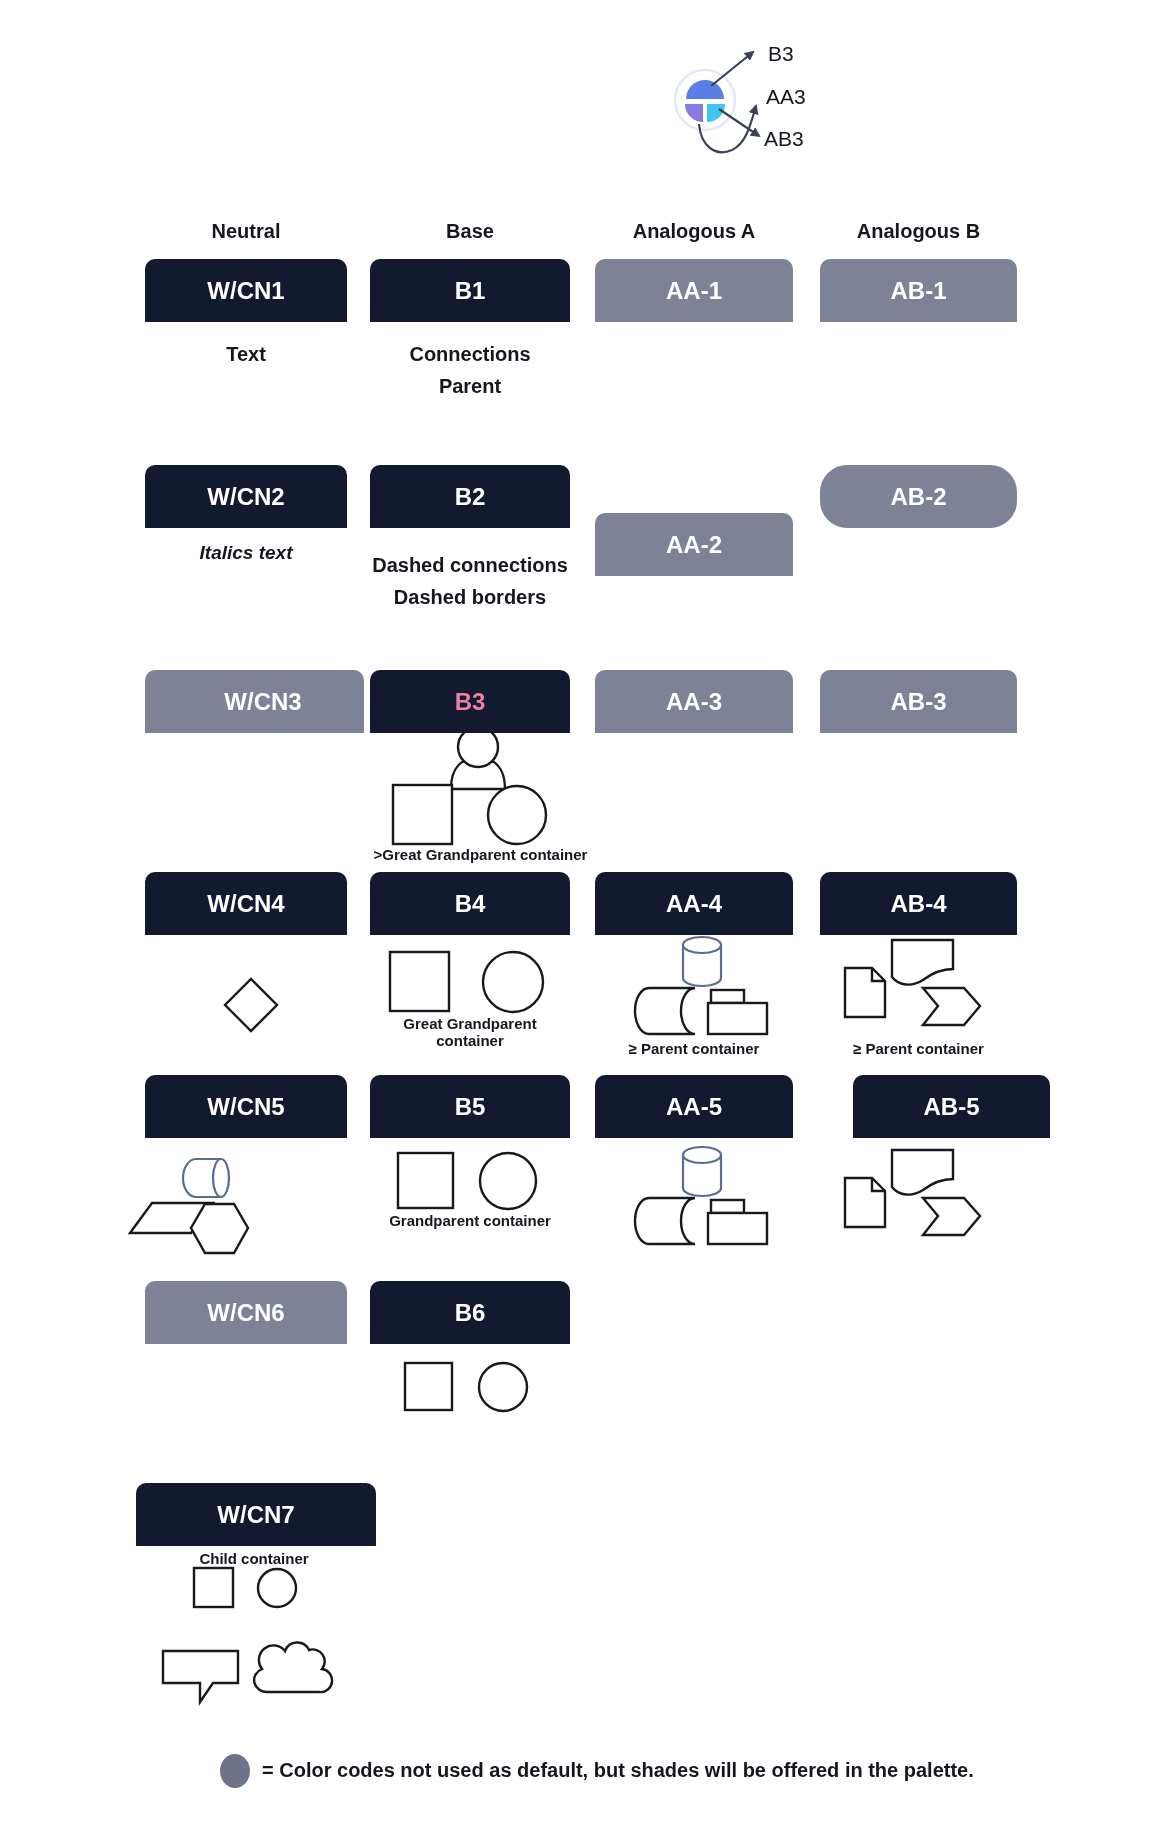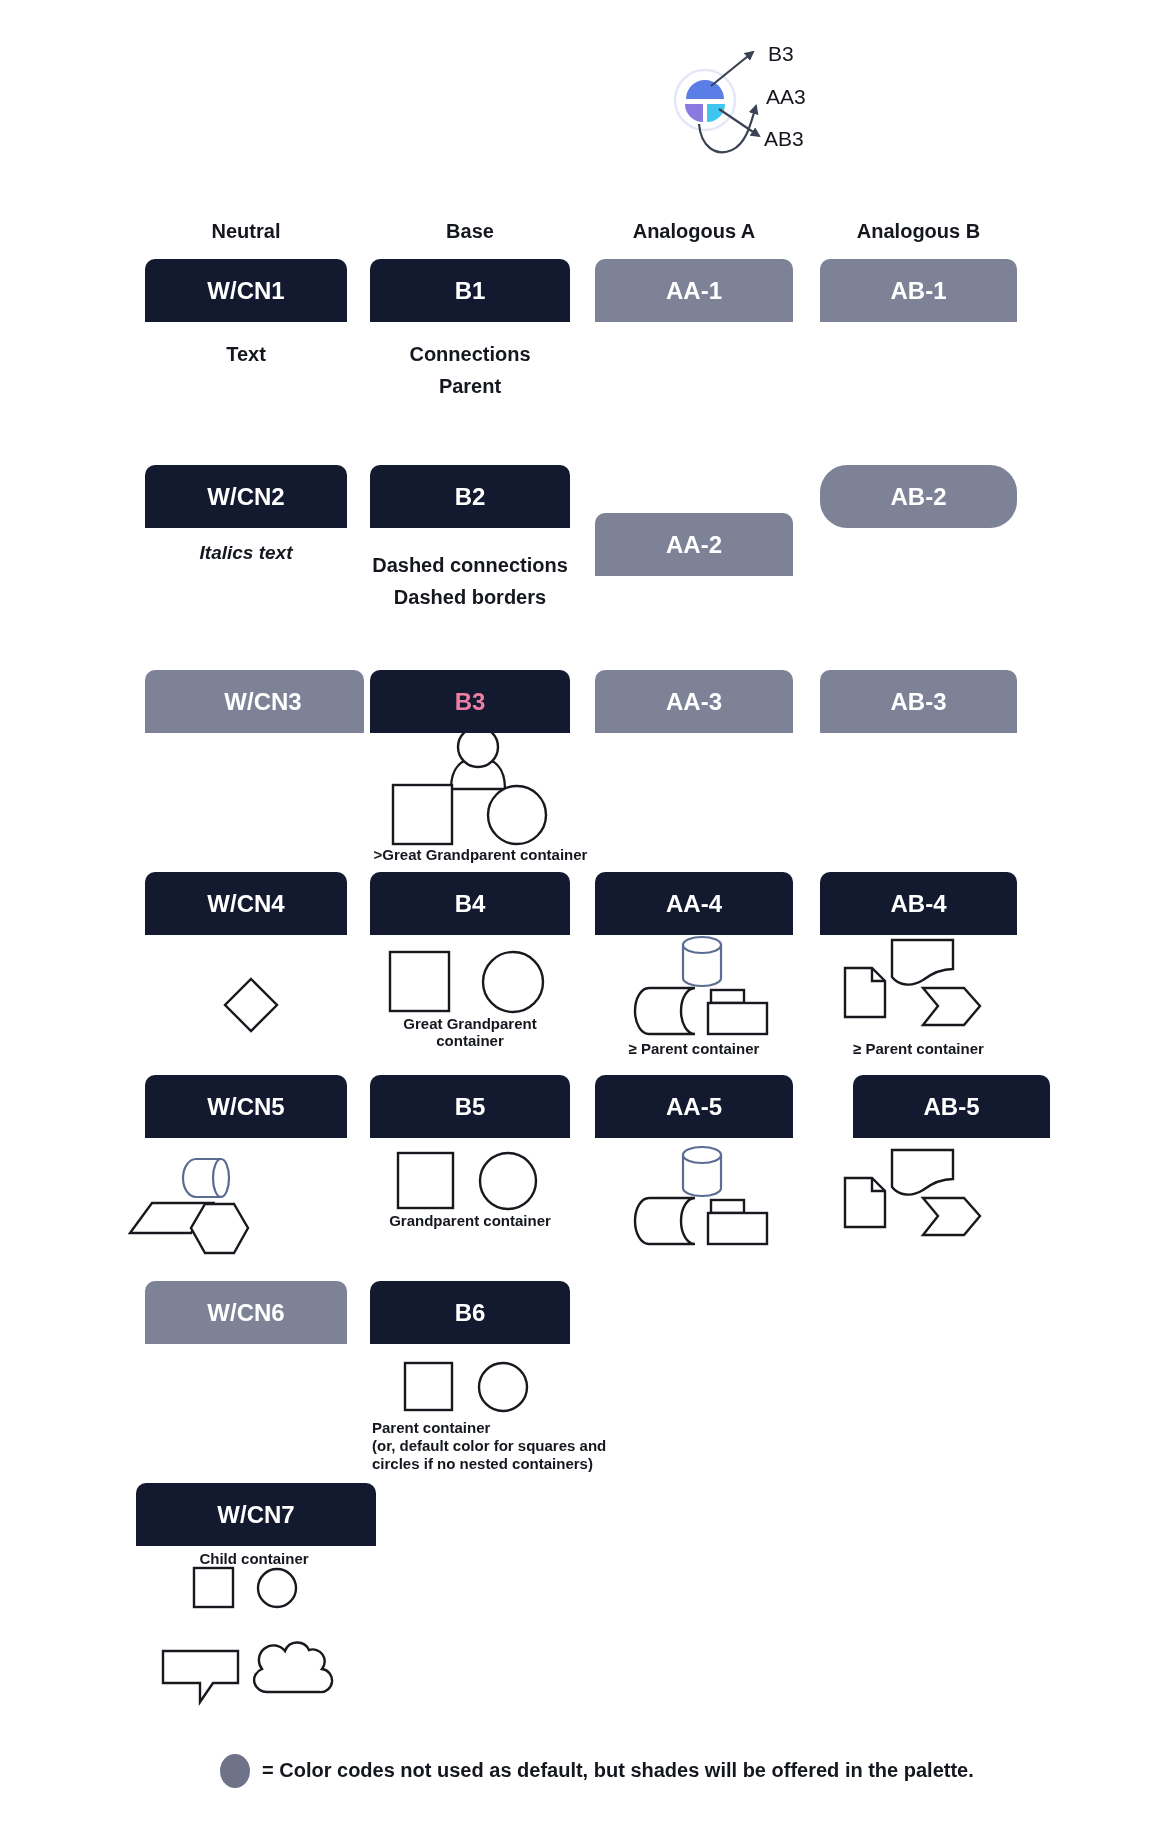--- a/index.html
+++ b/index.html
@@ -168,22 +168,17 @@
   <div id="cap-conn" class="abs cap">Connections</div>
   <div id="cap-bord" class="abs cap">Parent</div>
   <div id="cap-italics" class="abs cap">Italics text</div>
   <div id="cap-dconn" class="abs cap">Dashed connections</div>
   <div id="cap-dbord" class="abs cap">Dashed borders</div>
   <div id="cap-b3" class="abs cap-sm">&gt;Great Grandparent container</div>
   <div id="cap-b4" class="abs cap-sm">Great Grandparent container</div>
   <div id="cap-aa4" class="abs cap-sm">≥  Parent container</div>
   <div id="cap-ab4" class="abs cap-sm">≥ Parent container</div>
   <div id="cap-b5" class="abs cap-sm">Grandparent container</div>
-  <div id="cap-b6" class="abs">
-    <div>Parent container</div>
-    <div>(or, default color for squares and</div>
-    <div>circles if no nested containers)</div>
-  </div>
   <div id="cap-child" class="abs cap-sm">Child container</div>
 
   <div id="legend-text" class="abs">= Color codes not used as default, but shades will be offered in the palette.</div>
 
 </div>
 
 </body></html>

